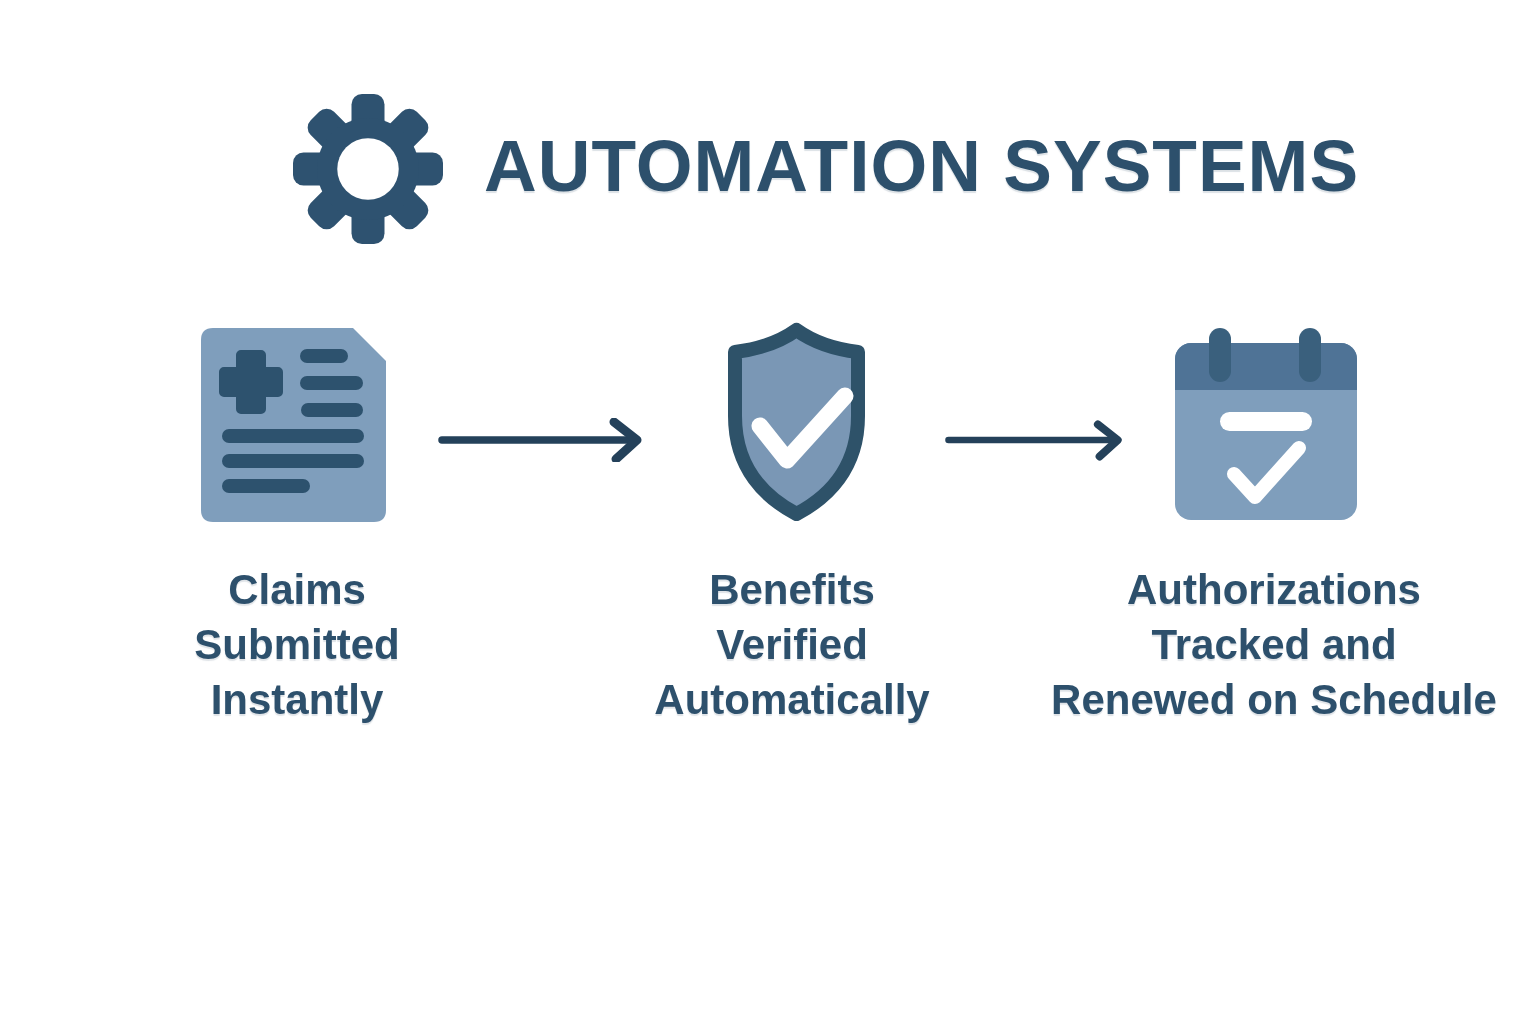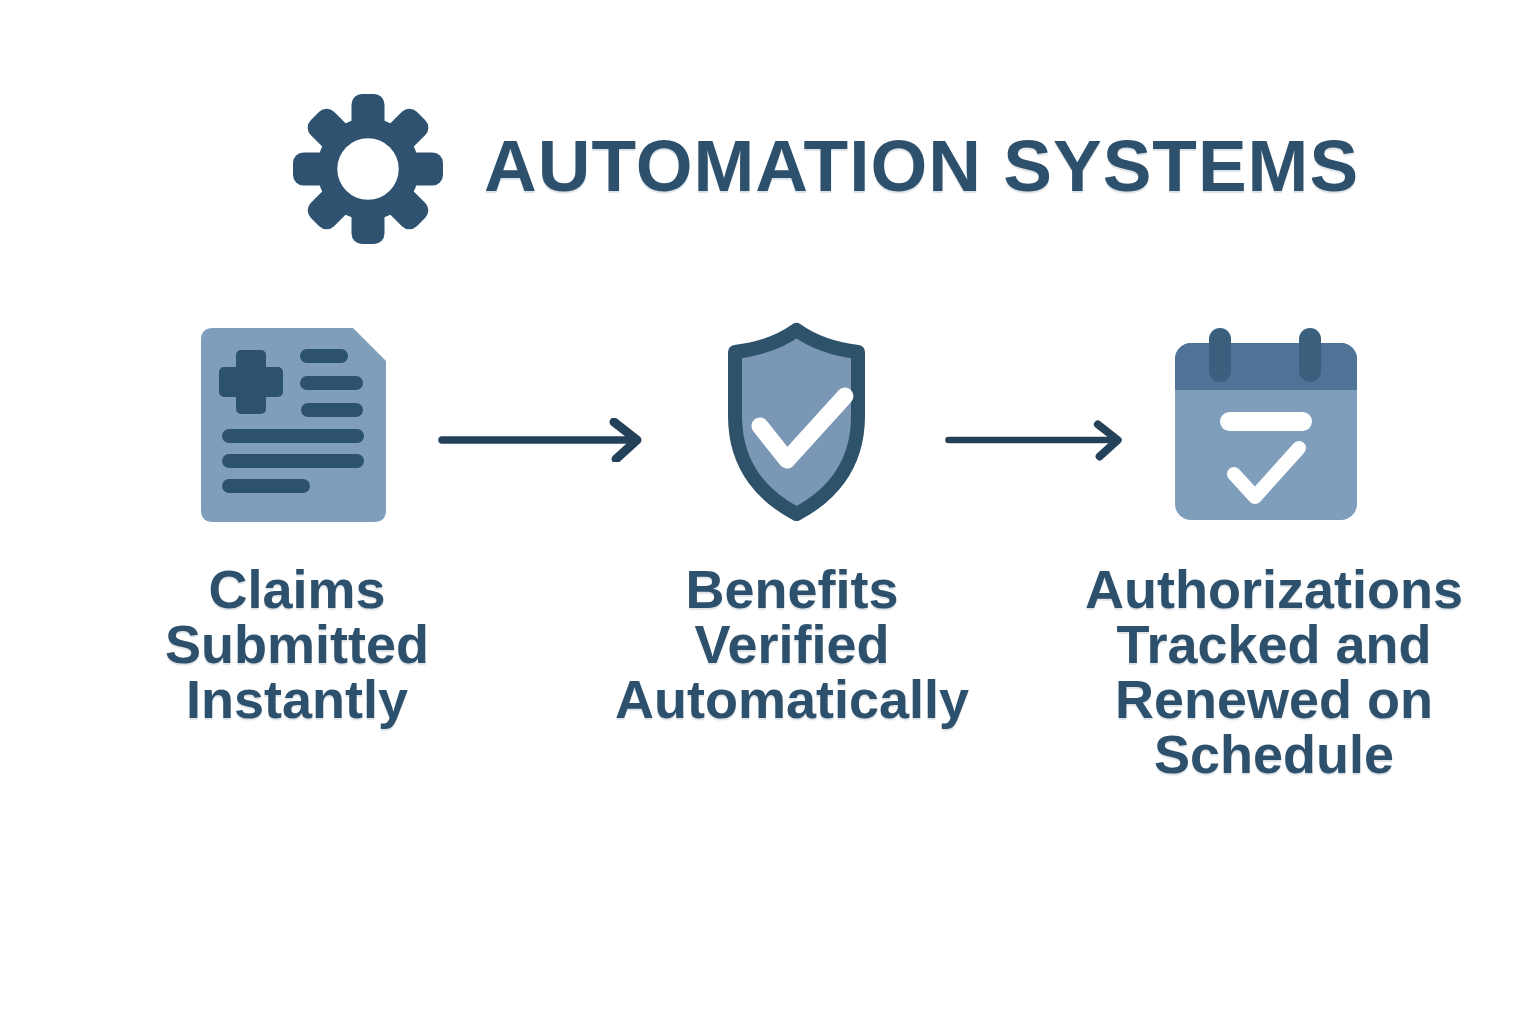--- a/index.html
+++ b/index.html
@@ -34,21 +34,21 @@
   .doc-icon{left:163px;top:322px;width:197px;height:206px;}
   .shield-icon{left:672px;top:320px;width:185px;height:212px;}
   .cal-icon{left:1143px;top:328px;width:182px;height:192px;}
 
   .arrow{position:absolute;top:418px;height:44px;}
   .arrow-1{left:406px;width:205px;}
   .arrow-2{left:913px;width:178px;}
 
   .caption{
     position:absolute;top:562px;
-    font-size:54px;font-weight:bold;line-height:55px;
+    font-size:42px;font-weight:bold;line-height:55px;
     color:var(--navy);text-align:center;white-space:pre-line;
     text-shadow:0 2px 1px rgba(140,155,170,0.28);
   }
   .caption-1{left:60px;width:410px;}
   .caption-2{left:558px;width:404px;}
   .caption-3{left:987px;width:510px;}
 </style>
 </head>
 <body>
 

